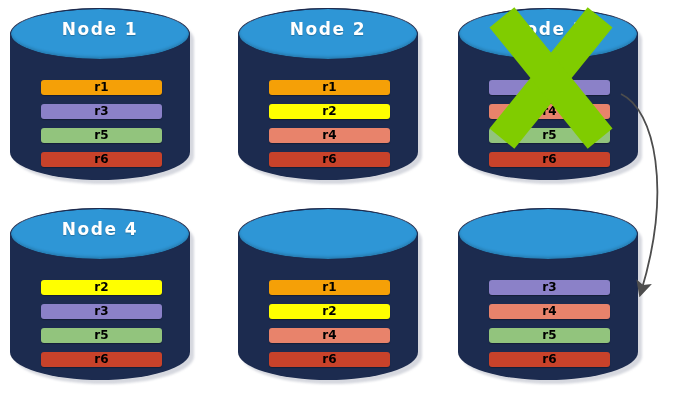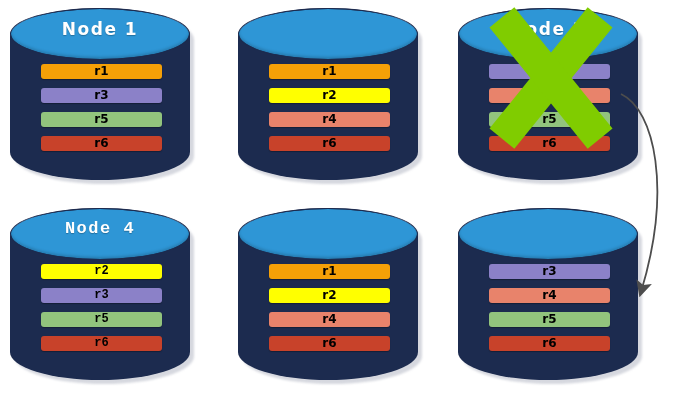--- a/index.html
+++ b/index.html
@@ -69,21 +69,21 @@
     text-align: center;
     color: #ffffff;
     font-size: 17px;
     font-weight: bold;
     letter-spacing: 1.5px;
     text-shadow: 0 1px 1px rgba(0,0,0,0.25);
   }
   .rows {
     position: absolute;
     left: 31px;
-    top: 56px;
+    top: 72px;
     width: 121px;
   }
   .row {
     position: relative;
     height: 15px;
     margin-bottom: 9px;
     border-radius: 3px;
     text-align: center;
     font-size: 12px;
     font-weight: bold;
@@ -135,20 +135,21 @@
       <div class="row" style="background:#92c47d;">r5</div>
       <div class="row" style="background:#c8422a;">r6</div>
     </div>
   </div>
 
   <div class="node" style="left:238px; top:8px;">
     <div class="cyl-shadow"></div>
     <div class="cyl-body"></div>
     <div class="cyl-top"></div>
     <div class="cyl-top-edge"></div>
+    <div class="node-label">Node 2</div>
     <div class="rows">
       <div class="row" style="background:#f5a007;">r1</div>
       <div class="row" style="background:#ffff00;">r2</div>
       <div class="row" style="background:#e8836b;">r4</div>
       <div class="row" style="background:#c8422a;">r6</div>
     </div>
   </div>
 
   <div class="node" style="left:458px; top:8px;">
     <div class="cyl-shadow"></div>
@@ -161,21 +162,21 @@
       <div class="row" style="background:#e8836b;">r4</div>
       <div class="row" style="background:#92c47d;">r5</div>
       <div class="row" style="background:#c8422a;">r6</div>
     </div>
     <div class="x-mark">
       <div class="x-bar a"></div>
       <div class="x-bar b"></div>
     </div>
   </div>
 
-  <div class="node" style="left:10px; top:208px;font-family:Liberation Mono, monospace;">
+  <div class="node" style="left:10px; top:208px;">
     <div class="cyl-shadow"></div>
     <div class="cyl-body"></div>
     <div class="cyl-top"></div>
     <div class="cyl-top-edge"></div>
     <div class="node-label">Node 4</div>
     <div class="rows">
       <div class="row" style="background:#ffff00;">r2</div>
       <div class="row" style="background:#8b81c8;">r3</div>
       <div class="row" style="background:#92c47d;">r5</div>
       <div class="row" style="background:#c8422a;">r6</div>

